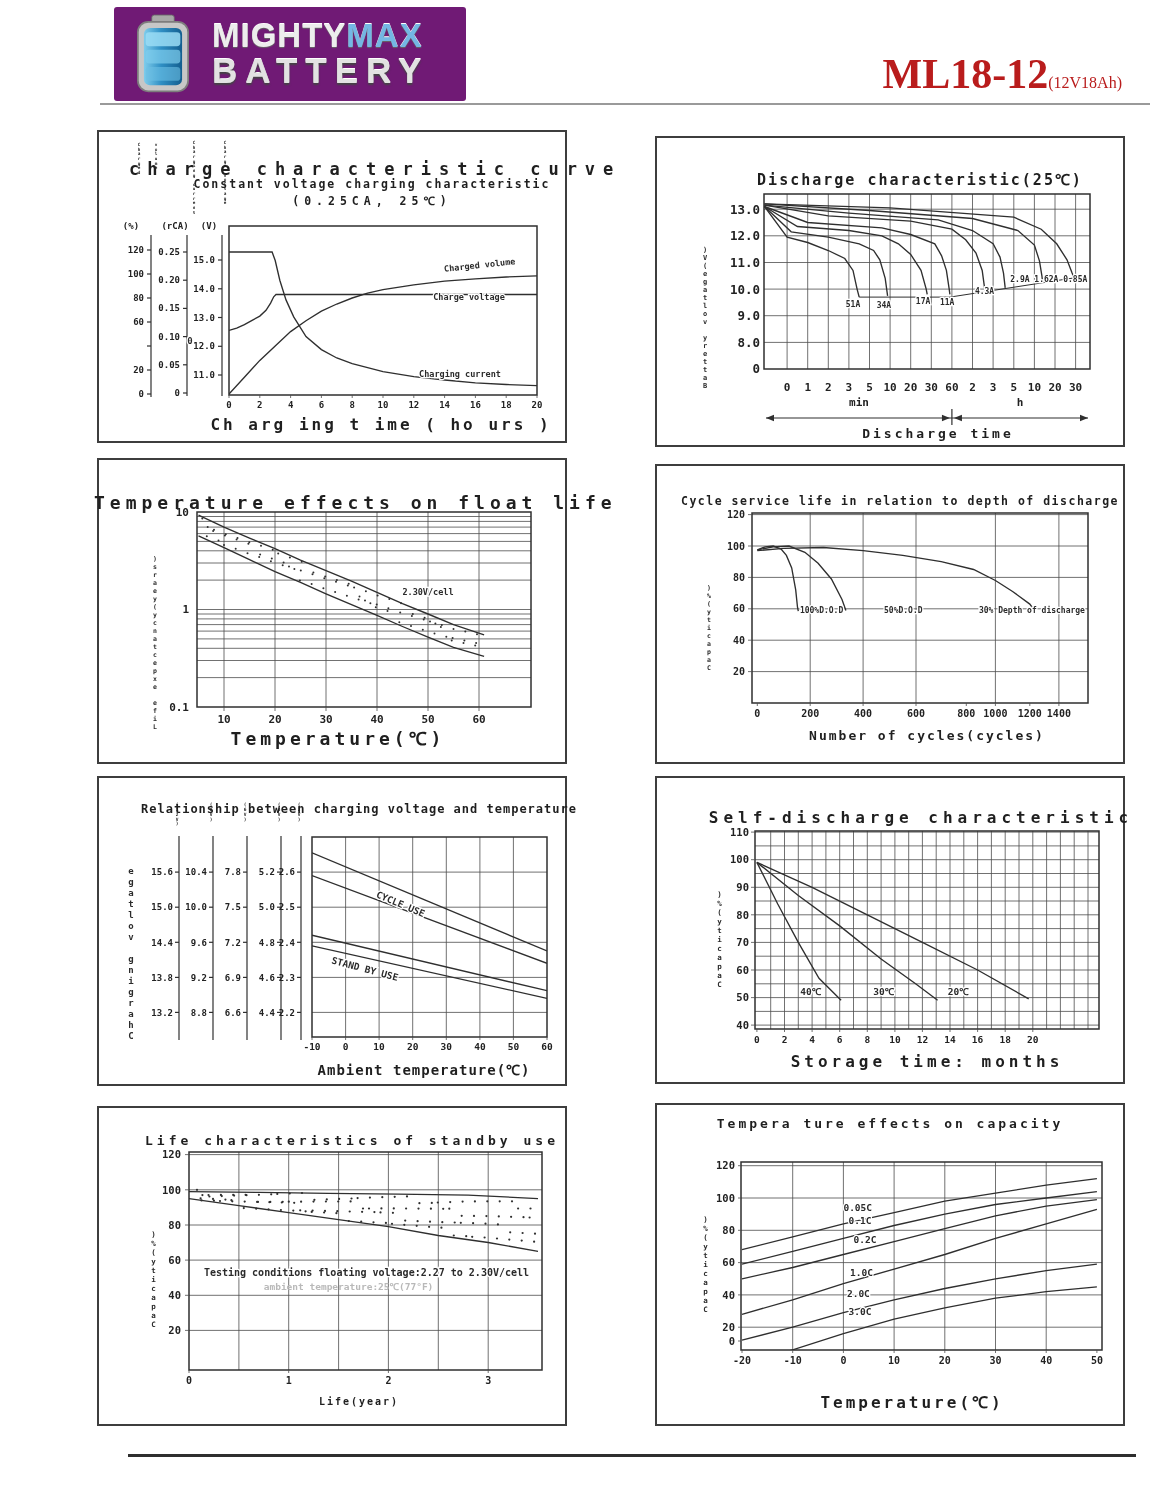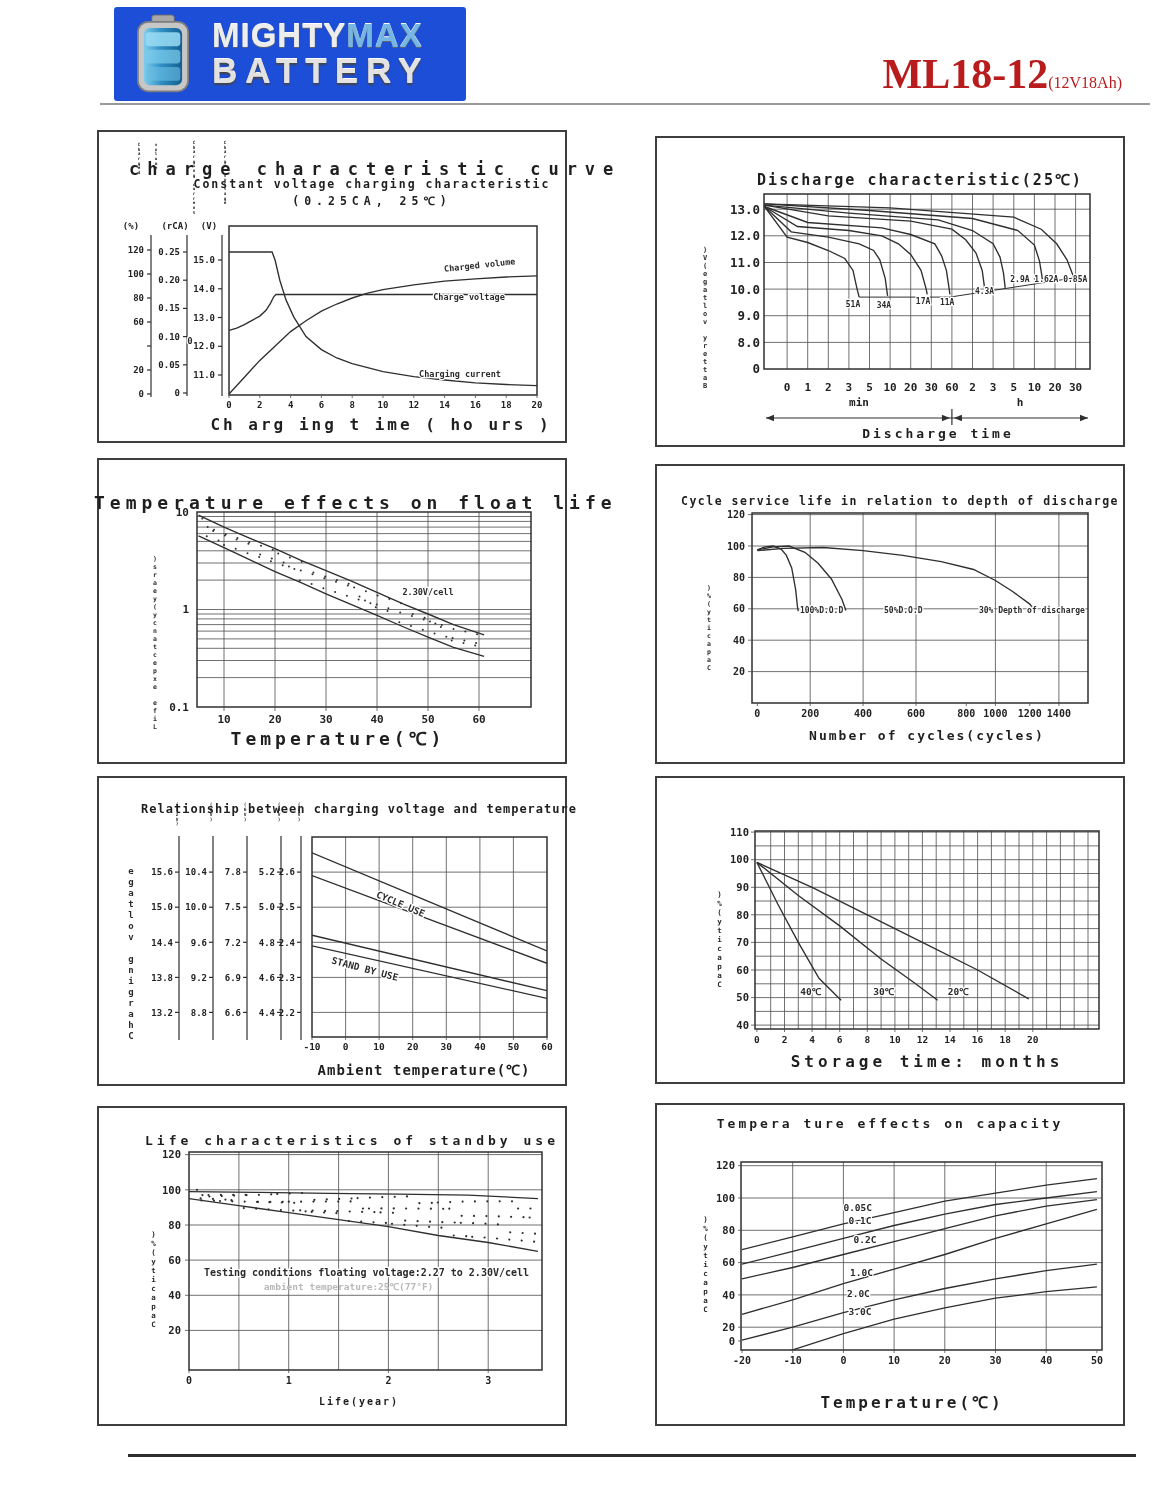--- a/index.html
+++ b/index.html
@@ -1,19 +1,19 @@
 <!DOCTYPE html>
 <html><head>
 <meta charset="utf-8">
 <style>
   html,body{margin:0;padding:0;background:#fff;}
   .page{position:relative;width:1165px;height:1500px;background:#ffffff;overflow:hidden;
         font-family:"DejaVu Sans Mono",monospace;color:#222;}
   
-  .logo{position:absolute;left:114px;top:7px;width:352px;height:94px;background:#1d4ed8;
+  .logo{position:absolute;left:114px;top:7px;width:352px;height:94px;background:#701a75;
         border-radius:3px;display:flex;align-items:center;}
   .logo .bicon{margin-left:10px;flex:0 0 auto;}
   .logo-text{margin-left:10px;line-height:1.02;font-family:"Liberation Sans",sans-serif;font-weight:bold;}
   .logo-text .l1{font-size:33px;letter-spacing:1px;color:#ededed;
         text-shadow:0 1px 1px #666,0 -1px 0 #fff;}
   .logo-text .l1 .mx{color:#74b6e4;}
   .logo-text .l2{font-size:35px;letter-spacing:8px;color:#e2e2e2;
         text-shadow:0 2px 2px #444,0 -1px 0 #fff;}
   .model{position:absolute;right:43px;top:50px;white-space:nowrap;font-family:"Liberation Serif",serif;}
   .model .mn{font-size:42px;font-weight:bold;color:#b91c1c;}
@@ -553,20 +553,21 @@
         <path d="M213.0 97.6L448.0 185.3" class="sr" clip-path="url(#cp4)"></path>
         <path d="M213.0 157.2L448.0 212.7" class="sr" clip-path="url(#cp4)"></path>
         <path d="M213.0 167.8L448.0 220.4" class="sr" clip-path="url(#cp4)"></path>
         <text x="300.2857142857143" y="129.17543859649123" class="an" text-anchor="middle" font-size="9.5" transform="rotate(23 300.2857142857143 129.17543859649123)">CYCLE USE</text>
         <text x="265.0357142857143" y="194.08771929824562" class="an" text-anchor="middle" font-size="9.5" transform="rotate(15 265.0357142857143 194.08771929824562)">STAND BY USE</text>
       </svg>
     <div class="xl">Ambient temperature(℃)</div>
   </section>
 
   <section class="box b6">
+    <h3 class="t">Self-discharge characteristic</h3>
     <div class="yl">)%(yticapaC</div>
     <svg id="svg6" width="466" height="304">
         <clipPath id="cp5">
           <rect x="98" y="53" width="344" height="198"></rect>
         </clipPath>
         <line x1="113.7" y1="53.0" x2="113.7" y2="251.0" class="g"></line>
         <line x1="127.5" y1="53.0" x2="127.5" y2="251.0" class="g"></line>
         <line x1="141.3" y1="53.0" x2="141.3" y2="251.0" class="g"></line>
         <line x1="155.1" y1="53.0" x2="155.1" y2="251.0" class="g"></line>
         <line x1="168.9" y1="53.0" x2="168.9" y2="251.0" class="g"></line>

